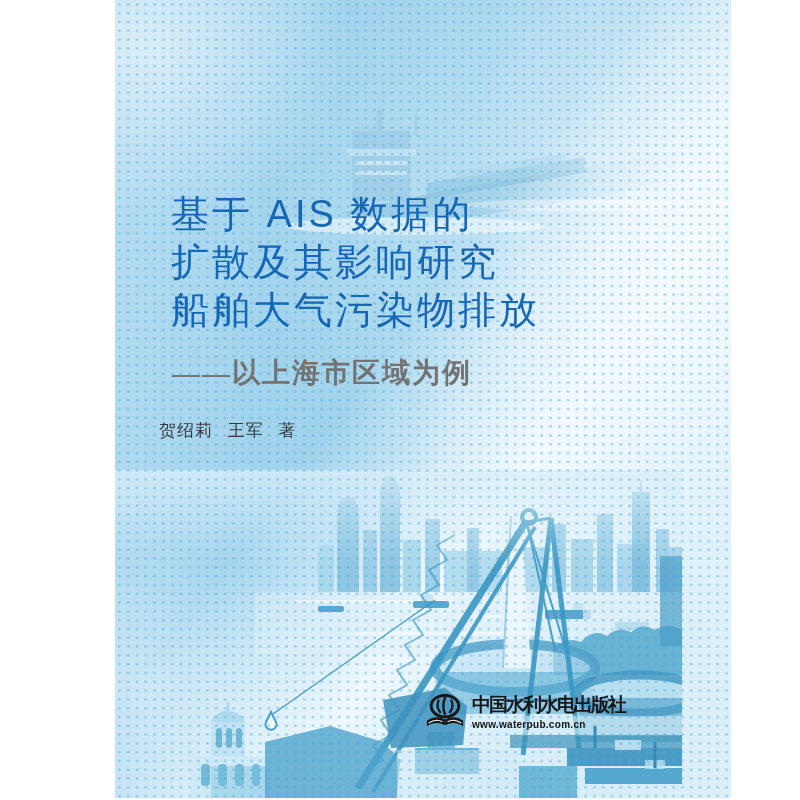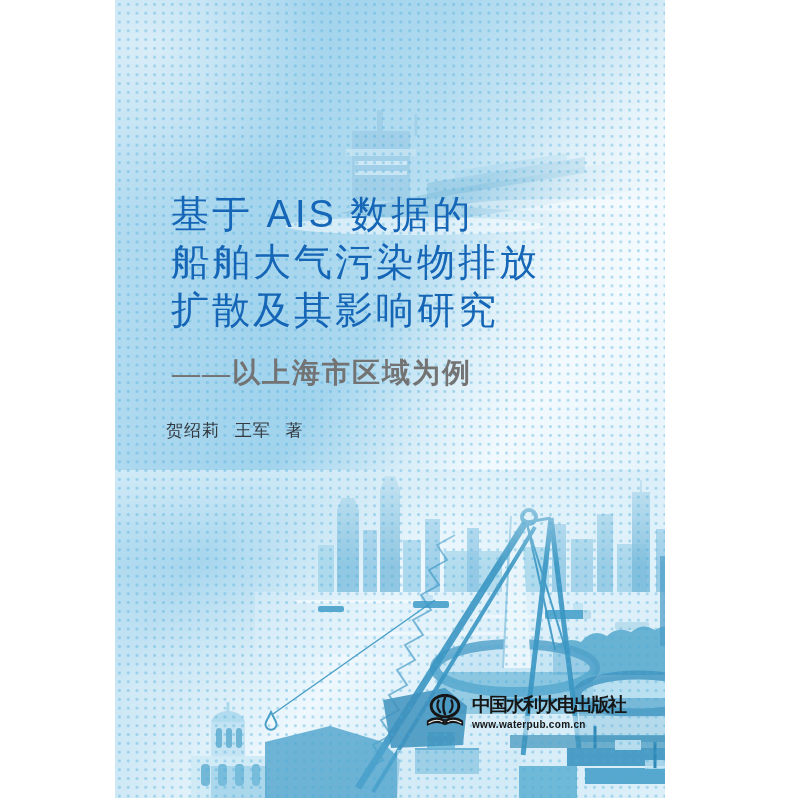--- a/index.html
+++ b/index.html
@@ -1,21 +1,21 @@
 <!DOCTYPE html>
 <html><head>
 <meta charset="utf-8">
 <style>
   html,body{margin:0;padding:0;background:#ffffff;}
   .canvas{
     position:relative;width:800px;height:800px;background:#ffffff;overflow:hidden;
     font-family:"Liberation Sans", sans-serif;
   }
   .cover{
-    position:absolute;left:115px;top:0;width:550px;height:798px;overflow:hidden;
+    position:absolute;left:115px;top:0;width:616px;height:798px;overflow:hidden;
   }
   .bg{
     position:absolute;inset:0;
     background:
       radial-gradient(120% 80% at 90% 28%, rgba(255,255,255,0.55), rgba(255,255,255,0) 55%),
       radial-gradient(55% 35% at 6% 6%, rgba(255,255,255,0.5), rgba(255,255,255,0) 60%),
       radial-gradient(50% 30% at 4% 86%, rgba(255,255,255,0.4), rgba(255,255,255,0) 60%),
       linear-gradient(100deg, #b7ddf1 0%, #a3d4ed 28%, #9ed2ec 50%, #b9def1 76%, #d2ebf7 100%);
   }
   .scene-svg{position:absolute;inset:0;width:567px;height:798px;display:block;}
@@ -37,21 +37,21 @@
     position:absolute;left:56px;top:190px;
     font-size:38px;line-height:48px;font-weight:500;letter-spacing:3px;
     color:#1566b6;white-space:nowrap;
   }
   .subtitle{
     position:absolute;left:57px;top:354px;
     font-family:"Liberation Serif", serif;font-weight:bold;
     font-size:28px;letter-spacing:2px;color:#737373;white-space:nowrap;
   }
   .authors{
-    position:absolute;left:51px;top:419px;
+    position:absolute;left:44px;top:419px;
     font-size:17px;letter-spacing:1px;word-spacing:9px;color:#343a40;white-space:nowrap;
   }
   .publisher{
     position:absolute;left:310px;top:692px;
     display:flex;align-items:flex-end;gap:7px;color:#161616;
   }
   .publisher .logo{flex:0 0 auto;margin-top:2px;}
   .pub-text{display:flex;flex-direction:column;}
   .pub-name{
     font-family:"Liberation Serif", serif;font-weight:bold;
@@ -208,22 +208,22 @@
         <rect x="404" y="766" width="58" height="32" fill="#55abd0" opacity="0.8"></rect>
       </g>
 
       <rect x="0" y="470" width="567" height="95" fill="url(#gTopFade)"></rect>
     </svg>
 
     <div class="dots"></div>
 
     <div class="title">
       <div>基于 AIS 数据的</div>
+      <div>扩散及其影响研究</div>
       <div>船舶大气污染物排放</div>
-      <div>扩散及其影响研究</div>
     </div>
 
     <div class="subtitle">——以上海市区域为例</div>
 
     <div class="authors">贺绍莉 王军 著</div>
 
     <div class="publisher">
       <svg class="logo" viewBox="0 0 46 44" width="40" height="38">
         <ellipse cx="23" cy="14" rx="16" ry="12.5" fill="none" stroke="#161616" stroke-width="3.4"></ellipse>
         <path d="M23,4.5 C20.5,9 20.5,19 23,23.5" fill="none" stroke="#161616" stroke-width="2.8" stroke-linecap="round"></path>

